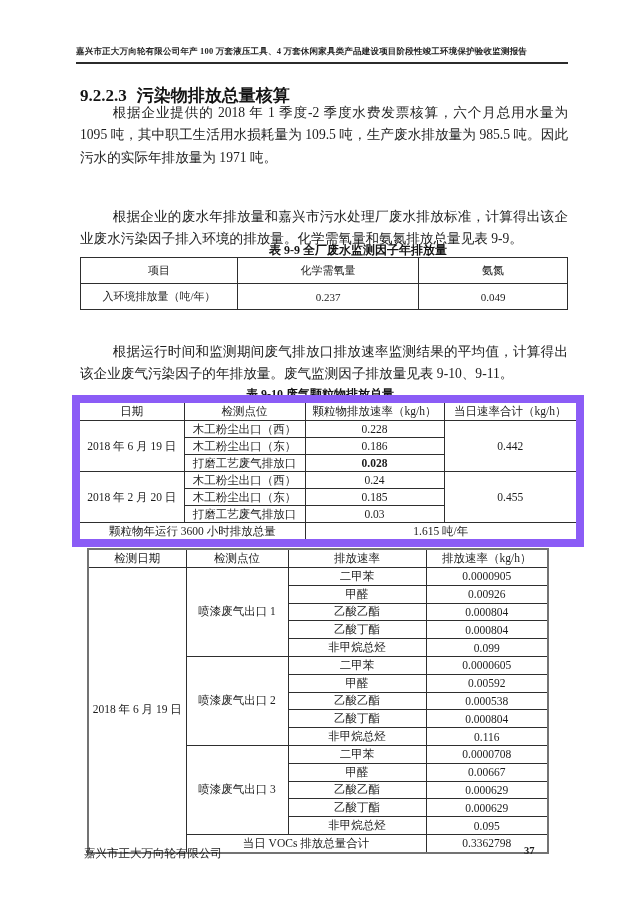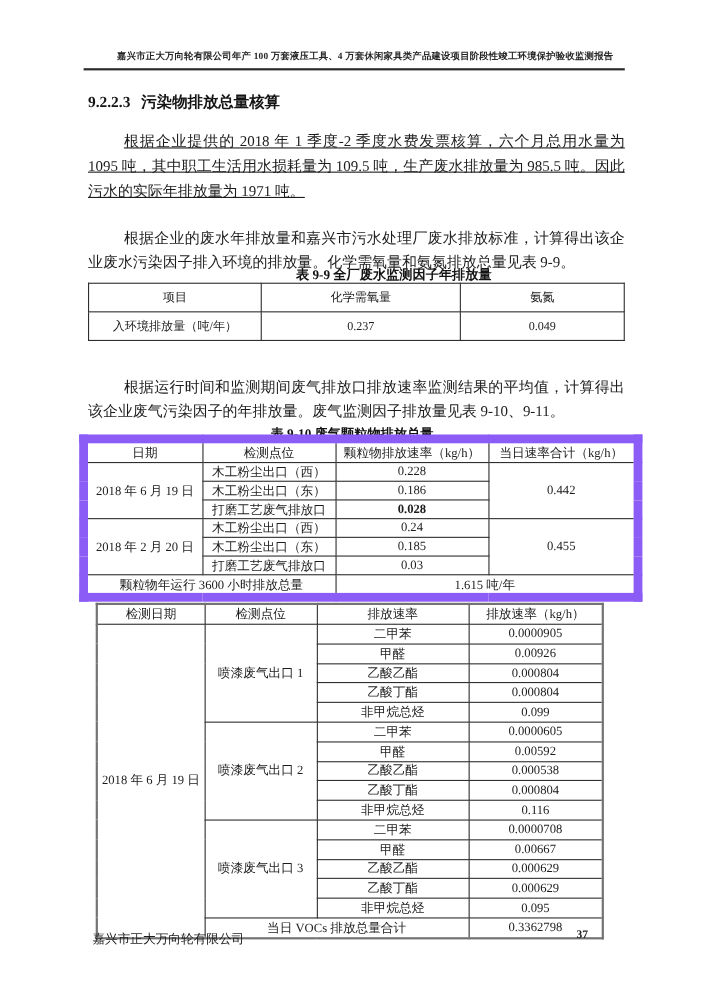--- a/index.html
+++ b/index.html
@@ -1,36 +1,36 @@
 <!DOCTYPE html>
 <html><head>
 <meta charset="utf-8">
 <style>
   html,body { margin:0; padding:0; background:#ffffff; }
   .page {
     position:relative; width:640px; height:906px; background:#ffffff;
     font-family:"Liberation Serif","DejaVu Serif",serif; color:#1a1a1a; overflow:hidden;
   }
   .doc-header {
-    position:absolute; top:46px; left:86px; width:492px; text-align:center;
+    position:absolute; top:46px; left:76px; width:492px; 
     font-size:8.5px; font-weight:700; color:#262626; letter-spacing:0.2px; white-space:nowrap;
   }
   .header-rule {
     position:absolute; top:62px; left:76px; width:492px; height:0;
     border-top:2px solid #2b2b2b;
   }
   .section-heading {
-    position:absolute; top:84px; left:80px; font-size:14px; font-weight:700; color:#141414;
+    position:absolute; top:84px; left:80px; font-size:17px; font-weight:700; color:#141414;
   }
   .section-heading .sec-num { margin-right:10px; }
   .para {
     position:absolute; left:80px; width:488px; font-size:13.6px; line-height:22.5px;
     text-align:justify; text-indent:2.4em; color:#1c1c1c;
   }
-  #para1 { top:104px;text-decoration:underline; }
+  #para1 { top:88px; }
   #para2 { top:192px; }
   #para3 { top:327px; }
   .tbl-caption {
     position:absolute; left:0; width:640px; text-align:center;
     font-size:12px; font-weight:700; color:#141414;
   }
   #cap9  { top:242px;margin-left:38px; }
   #cap10 { top:386px; }
   #cap11 { top:530px; }
   table { border-collapse:collapse; table-layout:fixed;padding-left:36px; }

